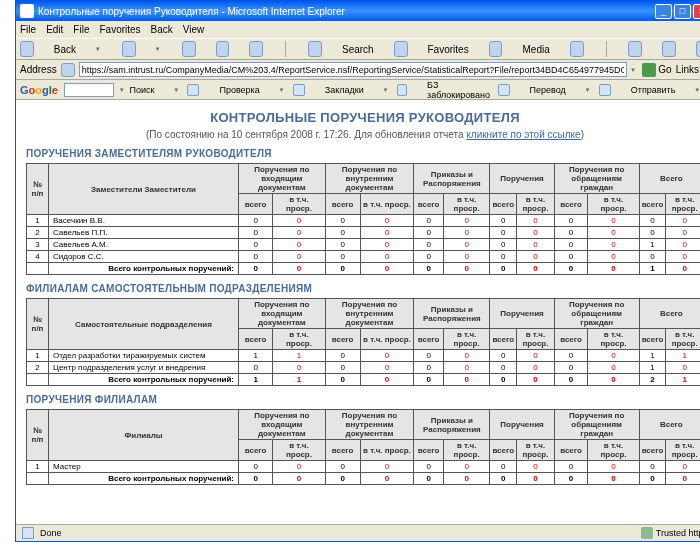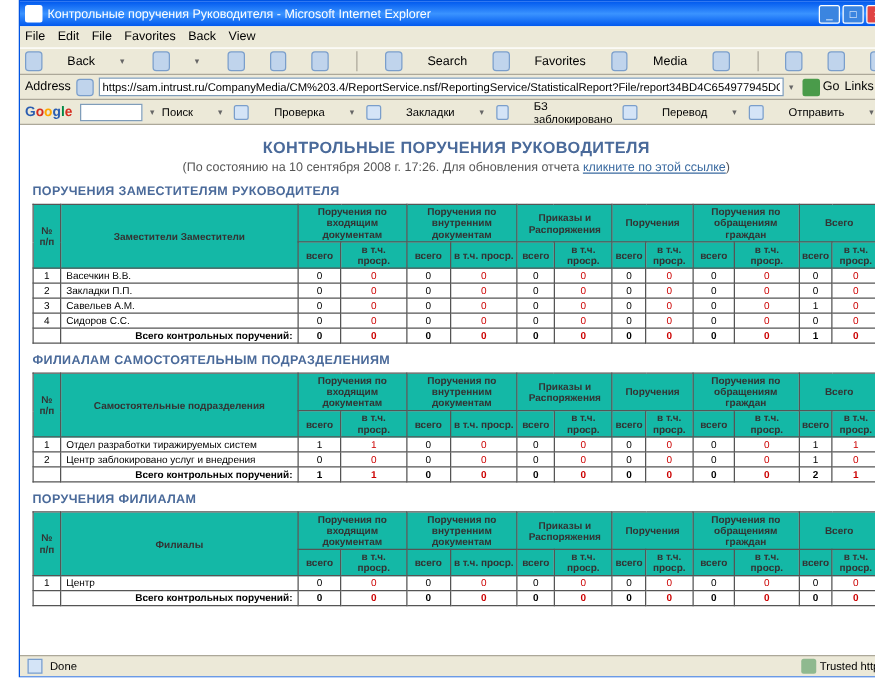--- a/index.html
+++ b/index.html
@@ -27,21 +27,21 @@
 .googlebar input { width: 50px; height: 14px; font-size: 9px; border: 1px solid #7f9db9; }
 .googlebar .gitem { display: flex; align-items: center; gap: 20px; }
 .googlebar .smicon { width: 12px; height: 12px; background: #d4e4f7; border: 1px solid #7a9ecb; border-radius: 2px; }
 .content { flex: 1; overflow: auto; background: #fff; padding: 6px 10px; }
 h1.main { color: #4a6a9a; font-size: 13px; font-weight: bold; text-align: center; margin: 4px 0; letter-spacing: 0.3px; }
 .sub { text-align: center; font-size: 10px; color: #555; margin-bottom: 8px; }
 .sub .lnk { color: #3a6aa0; text-decoration: underline; }
 h2.sec { color: #4a6a9a; font-size: 10px; font-weight: bold; margin: 8px 0 4px; letter-spacing: 0.3px; }
 table.rep { width: 100%; border-collapse: collapse; font-size: 8px; }
 table.rep th, table.rep td { border: 1px solid #555; padding: 1px 2px; text-align: center; }
-table.rep th { background: #14b8a6; font-weight: bold; color: #333; }
+table.rep th { background: #e5e5e5; font-weight: bold; color: #333; }
 table.rep td.name { text-align: left; padding-left: 4px; }
 table.rep td.num { text-align: center; }
 table.rep .zero { color: #000; }
 table.rep .over { color: #c00; }
 table.rep td.tot { font-weight: bold; text-align: right; padding-right: 4px; }
 .statusbar { background: #ece9d8; height: 17px; border-top: 1px solid #aca899; display: flex; align-items: center; padding: 0 6px; font-size: 9px; gap: 6px; }
 .statusbar .sp { flex: 1; }
 .statusbar .zone { display: flex; align-items: center; gap: 3px; }
 .statusbar .zicon { width: 12px; height: 12px; background: #8fb98f; border-radius: 2px; }
 </style>
@@ -191,21 +191,21 @@
             <td class="num over">0</td>
             <td class="num zero">0</td>
             <td class="num over">0</td>
             <td class="num zero">0</td>
             <td class="num over">0</td>
             <td class="num zero">0</td>
             <td class="num over">0</td>
           </tr>
           <tr>
             <td class="num">2</td>
-            <td class="name">Закладки П.П.</td>
+            <td class="name">Савельев П.П.</td>
             <td class="num zero">0</td>
             <td class="num over">0</td>
             <td class="num zero">0</td>
             <td class="num over">0</td>
             <td class="num zero">0</td>
             <td class="num over">0</td>
             <td class="num zero">0</td>
             <td class="num over">0</td>
             <td class="num zero">0</td>
             <td class="num over">0</td>
@@ -303,21 +303,21 @@
             <td class="num over">0</td>
             <td class="num zero">0</td>
             <td class="num over">0</td>
             <td class="num zero">0</td>
             <td class="num over">0</td>
             <td class="num zero">1</td>
             <td class="num over">1</td>
           </tr>
           <tr>
             <td class="num">2</td>
-            <td class="name">Центр заблокировано услуг и внедрения</td>
+            <td class="name">Центр подразделения услуг и внедрения</td>
             <td class="num zero">0</td>
             <td class="num over">0</td>
             <td class="num zero">0</td>
             <td class="num over">0</td>
             <td class="num zero">0</td>
             <td class="num over">0</td>
             <td class="num zero">0</td>
             <td class="num over">0</td>
             <td class="num zero">0</td>
             <td class="num over">0</td>
@@ -367,21 +367,21 @@
             <th>в т.ч. проср.</th>
             <th>всего</th>
             <th>в т.ч. проср.</th>
             <th>всего</th>
             <th>в т.ч. проср.</th>
           </tr>
         </thead>
         <tbody>
           <tr>
             <td class="num">1</td>
-            <td class="name">Центр</td>
+            <td class="name">Мастер</td>
             <td class="num zero">0</td>
             <td class="num over">0</td>
             <td class="num zero">0</td>
             <td class="num over">0</td>
             <td class="num zero">0</td>
             <td class="num over">0</td>
             <td class="num zero">0</td>
             <td class="num over">0</td>
             <td class="num zero">0</td>
             <td class="num over">0</td>

